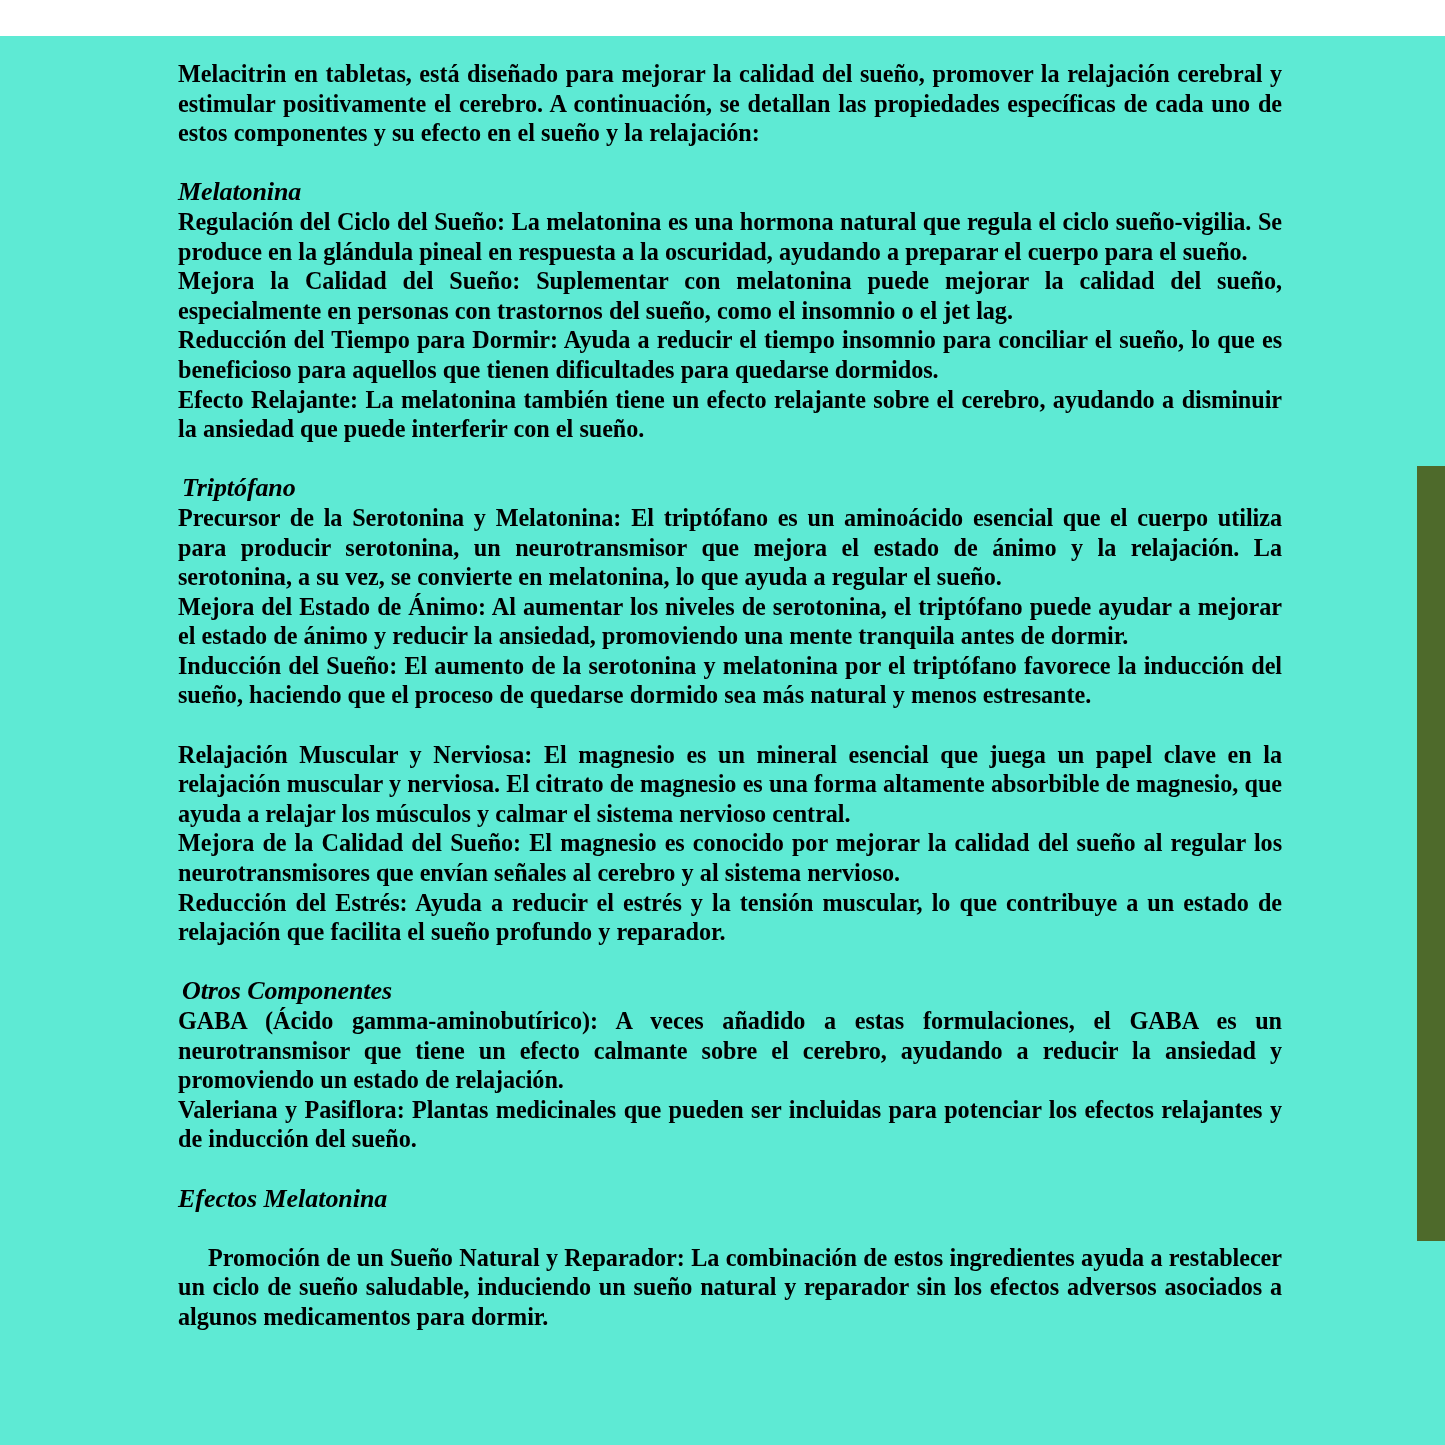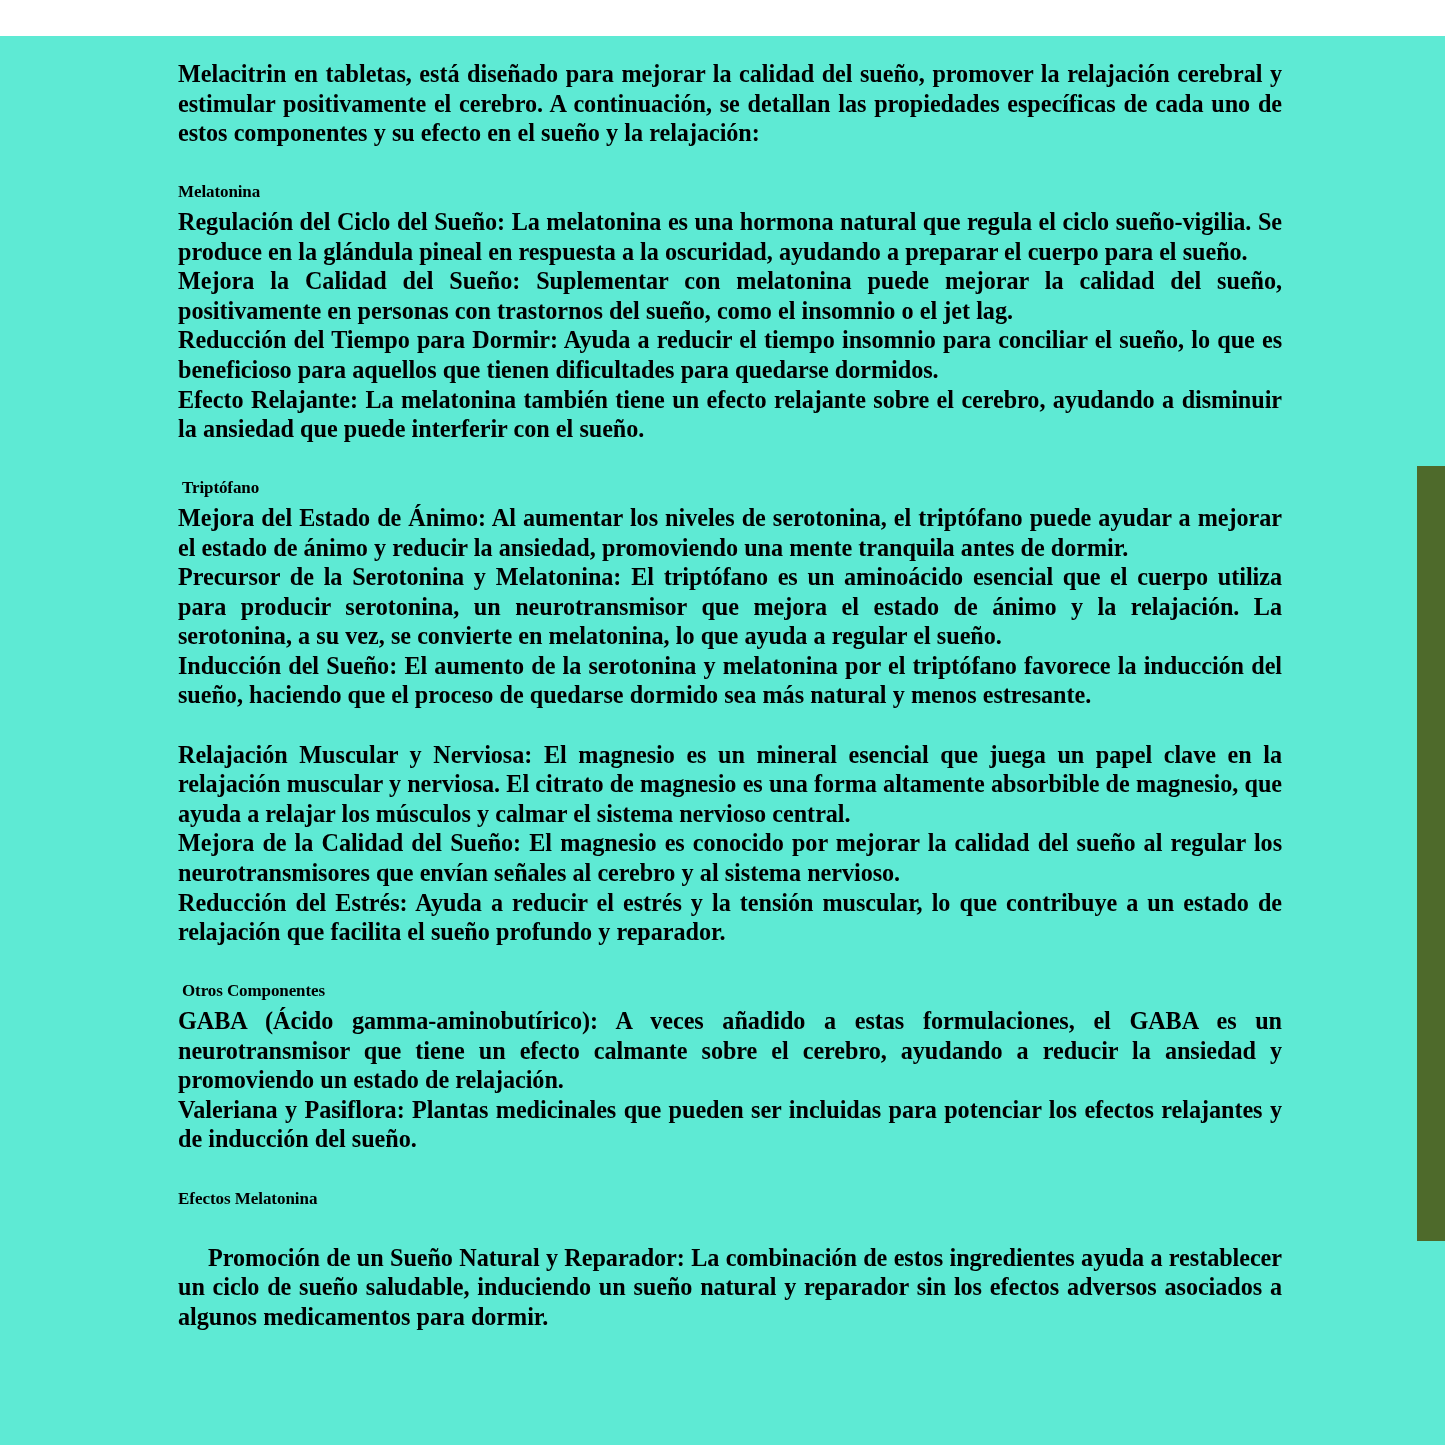--- a/index.html
+++ b/index.html
@@ -42,25 +42,26 @@
     font-size: 24.2px;
     line-height: 29.6px;
     font-weight: 600;
     letter-spacing: -0.05px;
     word-spacing: 0.2px;
   }
 
   .heading {
     margin: 0;
     padding: 0;
-    font-size: 17px;
+    font-size: 26px;
     line-height: 29.6px;
     font-weight: 800;
     text-align: left;
     letter-spacing: -0.1px;
+    font-style: italic;
   }
 
   .heading.indented {
     padding-left: 4px;
   }
 
   .heading.regular {
     font-weight: 600;
     letter-spacing: -0.05px;
   }
@@ -93,29 +94,29 @@
 <div id="doc-page" style="background: #5eead4; margin-top: 36px;">
 
   <div id="content-column">
 
     <p class="para">Melacitrin en tabletas,  está diseñado para mejorar la calidad del sueño, promover la relajación cerebral y estimular positivamente el cerebro. A continuación, se detallan las propiedades específicas de cada uno de estos componentes y su efecto en el sueño y la relajación:</p>
 
     <div class="gap-section"></div>
 
     <h2 class="heading">Melatonina</h2>
     <p class="para">Regulación del Ciclo del Sueño: La melatonina es una hormona natural que regula el ciclo sueño-vigilia. Se produce en la glándula pineal en respuesta a la oscuridad, ayudando a preparar el cuerpo para el sueño.</p>
-    <p class="para">Mejora la Calidad del Sueño: Suplementar con melatonina puede mejorar la calidad del sueño, positivamente en personas con trastornos del sueño, como el insomnio o el jet lag.</p>
+    <p class="para">Mejora la Calidad del Sueño: Suplementar con melatonina puede mejorar la calidad del sueño, especialmente en personas con trastornos del sueño, como el insomnio o el jet lag.</p>
     <p class="para">Reducción del Tiempo para Dormir: Ayuda a reducir el tiempo insomnio para conciliar el sueño, lo que es beneficioso para aquellos que tienen dificultades para quedarse dormidos.</p>
     <p class="para">Efecto Relajante: La melatonina también tiene un efecto relajante sobre el cerebro, ayudando a disminuir la ansiedad que puede interferir con el sueño.</p>
 
     <div class="gap-section"></div>
 
     <h2 class="heading indented">Triptófano</h2>
+    <p class="para">Precursor de la Serotonina y Melatonina: El triptófano es un aminoácido esencial que el cuerpo utiliza para producir serotonina, un neurotransmisor que mejora el estado de ánimo y la relajación. La serotonina, a su vez, se convierte en melatonina, lo que ayuda a regular el sueño.</p>
     <p class="para">Mejora del Estado de Ánimo: Al aumentar los niveles de serotonina, el triptófano puede ayudar a mejorar el estado de ánimo y reducir la ansiedad, promoviendo una mente tranquila antes de dormir.</p>
-    <p class="para">Precursor de la Serotonina y Melatonina: El triptófano es un aminoácido esencial que el cuerpo utiliza para producir serotonina, un neurotransmisor que mejora el estado de ánimo y la relajación. La serotonina, a su vez, se convierte en melatonina, lo que ayuda a regular el sueño.</p>
     <p class="para">Inducción del Sueño: El aumento de la serotonina y melatonina por el triptófano favorece la inducción del sueño, haciendo que el proceso de quedarse dormido sea más natural y menos estresante.</p>
 
     <div class="gap-section"></div>
 
     <p class="para">Relajación Muscular y Nerviosa: El magnesio es un mineral esencial que juega un papel clave en la relajación muscular y nerviosa. El citrato de magnesio es una forma altamente absorbible de magnesio, que ayuda a relajar los músculos y calmar el sistema nervioso central.</p>
     <p class="para">Mejora de la Calidad del Sueño: El magnesio es conocido por mejorar la calidad del sueño al regular los neurotransmisores que envían señales al cerebro y al sistema nervioso.</p>
     <p class="para">Reducción del Estrés: Ayuda a reducir el estrés y la tensión muscular, lo que contribuye a un estado de relajación que facilita el sueño profundo y reparador.</p>
 
     <div class="gap-section"></div>
 

